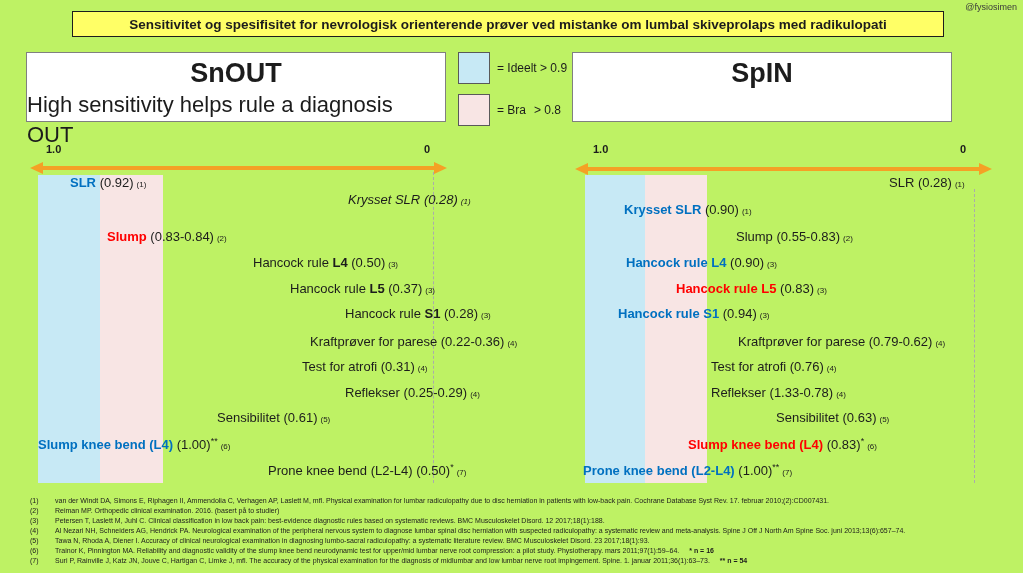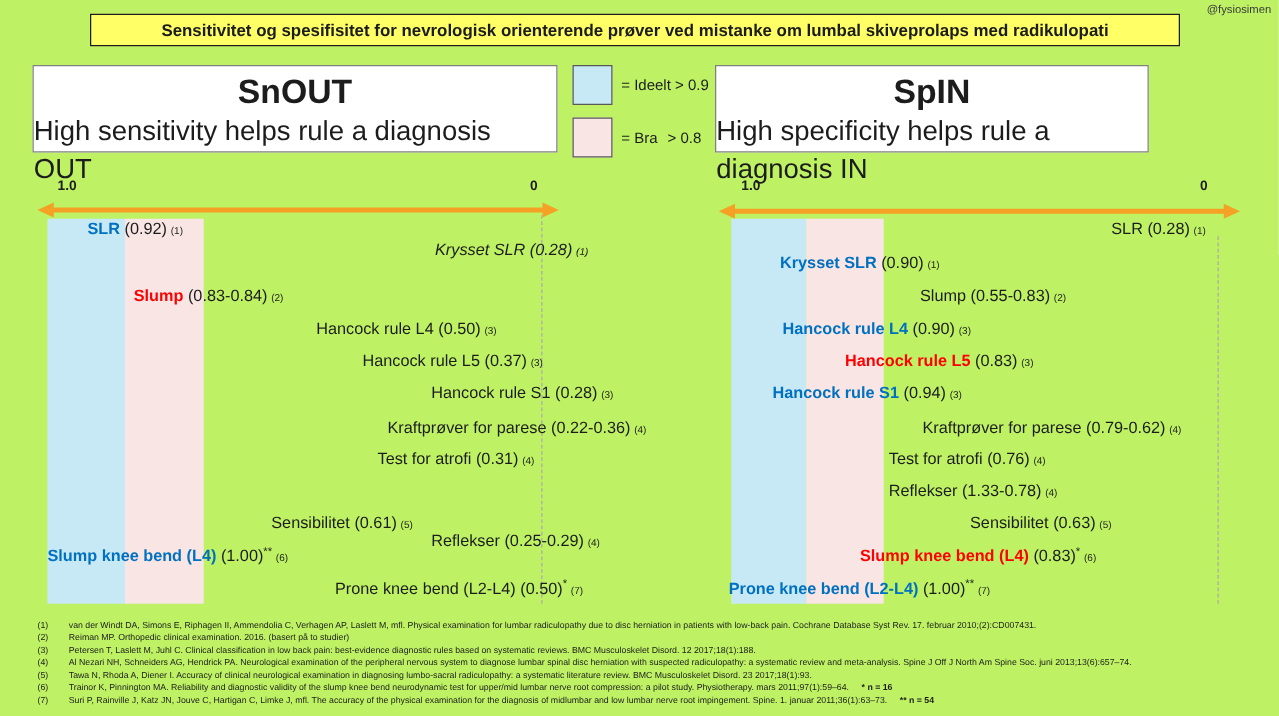--- a/index.html
+++ b/index.html
@@ -21,21 +21,21 @@
     display:flex;align-items:center;justify-content:center;
     font-size:13.5px;font-weight:bold;box-sizing:border-box;
   }
   .concept-box{
     position:absolute;top:52px;height:70px;
     background:#ffffff;border:1.5px solid #808080;
     display:flex;flex-direction:column;align-items:center;
     box-sizing:border-box;padding-top:3px;
   }
   .concept-box.snout{left:26px;width:420px;}
-  .concept-box.spin{left:572px;width:347px;}
+  .concept-box.spin{left:572px;width:380px;}
   .concept-title{font-size:27px;font-weight:bold;line-height:34px;}
   .concept-sub{font-size:22px;line-height:30px;}
   .swatch{position:absolute;left:458px;width:32px;height:32px;border:1px solid #595959;box-sizing:border-box;}
   .swatch.ideal{top:52px;background:#C7E9F5;}
   .swatch.good{top:94px;background:#F8E5E4;}
   .legend-label{position:absolute;font-size:12px;}
   .legend-ideal-label{left:497px;top:61px;}
   .legend-good-label{left:497px;top:103px;}
   .legend-good-value{left:534px;top:103px;}
 
@@ -44,21 +44,21 @@
   .band-good{background:#F8E5E4;}
   .axis-line{position:absolute;background:#F4A125;z-index:2;border-radius:1px;}
   .ah{position:absolute;width:0;height:0;border-top:6px solid transparent;border-bottom:6px solid transparent;z-index:2;}
   .ah-left{border-right:13px solid #F4A125;}
   .ah-right{border-left:13px solid #F4A125;}
   .axis-label{position:absolute;font-size:11px;font-weight:bold;z-index:2;}
   .dash-line{position:absolute;width:0;border-left:1px dashed #ABABAB;z-index:1;}
   .test-row{position:absolute;white-space:nowrap;font-size:13px;line-height:16px;z-index:3;}
   .em-blue{color:#0070C0;font-weight:bold;}
   .em-red{color:#FF0000;font-weight:bold;}
-  .em-black{font-weight:normal;}
+  .em-black{font-weight:bold;}
   .test-ref{font-size:8px;margin-left:3px;}
   .star{font-size:9px;line-height:0;vertical-align:super;}
 
   .fn-row{position:absolute;left:30px;white-space:nowrap;font-size:7px;line-height:10px;color:#1c1c1c;}
   .fn-num{display:inline-block;width:25px;}
   .fn-bold{font-weight:bold;margin-left:10px;}
 </style>
 </head>
 <body>
 
@@ -73,41 +73,40 @@
   </div>
 
   <div class="swatch ideal"></div>
   <div class="legend-label legend-ideal-label">= Ideelt &gt; 0.9</div>
   <div class="swatch good"></div>
   <div class="legend-label legend-good-label">= Bra</div>
   <div class="legend-label legend-good-value">&gt; 0.8</div>
 
   <div class="concept-box spin">
     <div class="concept-title">SpIN</div>
-    <div class="concept-sub">High specificity helps rule a diagnosis IN</div>
   </div>
 
   <div id="charts">
       <div class="band band-ideal" style="left: 38px; top: 175px; width: 62px; height: 308px;"></div>
       <div class="band band-good" style="left: 100px; top: 175px; width: 63px; height: 308px;"></div>
       <div class="axis-line" style="left: 39px; top: 166px; width: 399px; height: 4px;"></div>
       <div class="ah ah-left" style="left: 30px; top: 162px;"></div>
       <div class="ah ah-right" style="left: 434px; top: 162px;"></div>
       <div class="axis-label" style="left: 46px; top: 143px;">1.0</div>
       <div class="axis-label" style="left: 424px; top: 143px;">0</div>
       <div class="dash-line" style="left: 433px; top: 172px; height: 311px;"></div>
       <div class="test-row" style="left: 70px; top: 175px;"><span class="em-blue">SLR</span> <span>(0.92)</span><span class="test-ref">(1)</span></div>
       <div class="test-row" style="left: 348px; top: 192px; font-style: italic;"><span>Krysset SLR</span> <span>(0.28)</span><span class="test-ref">(1)</span></div>
       <div class="test-row" style="left: 107px; top: 229px;"><span class="em-red">Slump</span> <span>(0.83-0.84)</span><span class="test-ref">(2)</span></div>
       <div class="test-row" style="left: 253px; top: 255px;"><span>Hancock rule </span><span class="em-black">L4</span> <span>(0.50)</span><span class="test-ref">(3)</span></div>
       <div class="test-row" style="left: 290px; top: 281px;"><span>Hancock rule </span><span class="em-black">L5</span> <span>(0.37)</span><span class="test-ref">(3)</span></div>
       <div class="test-row" style="left: 345px; top: 306px;"><span>Hancock rule </span><span class="em-black">S1</span> <span>(0.28)</span><span class="test-ref">(3)</span></div>
       <div class="test-row" style="left: 310px; top: 334px;"><span>Kraftprøver for parese</span> <span>(0.22-0.36)</span><span class="test-ref">(4)</span></div>
       <div class="test-row" style="left: 302px; top: 359px;"><span>Test for atrofi</span> <span>(0.31)</span><span class="test-ref">(4)</span></div>
-      <div class="test-row" style="left: 345px; top: 385px; margin-top: 40px;"><span>Reflekser</span> <span>(0.25-0.29)</span><span class="test-ref">(4)</span></div>
+      <div class="test-row" style="left: 345px; top: 385px;"><span>Reflekser</span> <span>(0.25-0.29)</span><span class="test-ref">(4)</span></div>
       <div class="test-row" style="left: 217px; top: 410px;"><span>Sensibilitet</span> <span>(0.61)</span><span class="test-ref">(5)</span></div>
       <div class="test-row" style="left: 38px; top: 437px;"><span class="em-blue">Slump knee bend (L4)</span> <span>(1.00)</span><span class="star">**</span><span class="test-ref">(6)</span></div>
       <div class="test-row" style="left: 268px; top: 463px;"><span>Prone knee bend (L2-L4)</span> <span>(0.50)</span><span class="star">*</span><span class="test-ref">(7)</span></div>
       <div class="band band-ideal" style="left: 585px; top: 175px; width: 60px; height: 308px;"></div>
       <div class="band band-good" style="left: 645px; top: 175px; width: 62px; height: 308px;"></div>
       <div class="axis-line" style="left: 584px; top: 167px; width: 399px; height: 4px;"></div>
       <div class="ah ah-left" style="left: 575px; top: 163px;"></div>
       <div class="ah ah-right" style="left: 979px; top: 163px;"></div>
       <div class="axis-label" style="left: 593px; top: 143px;">1.0</div>
       <div class="axis-label" style="left: 960px; top: 143px;">0</div>

